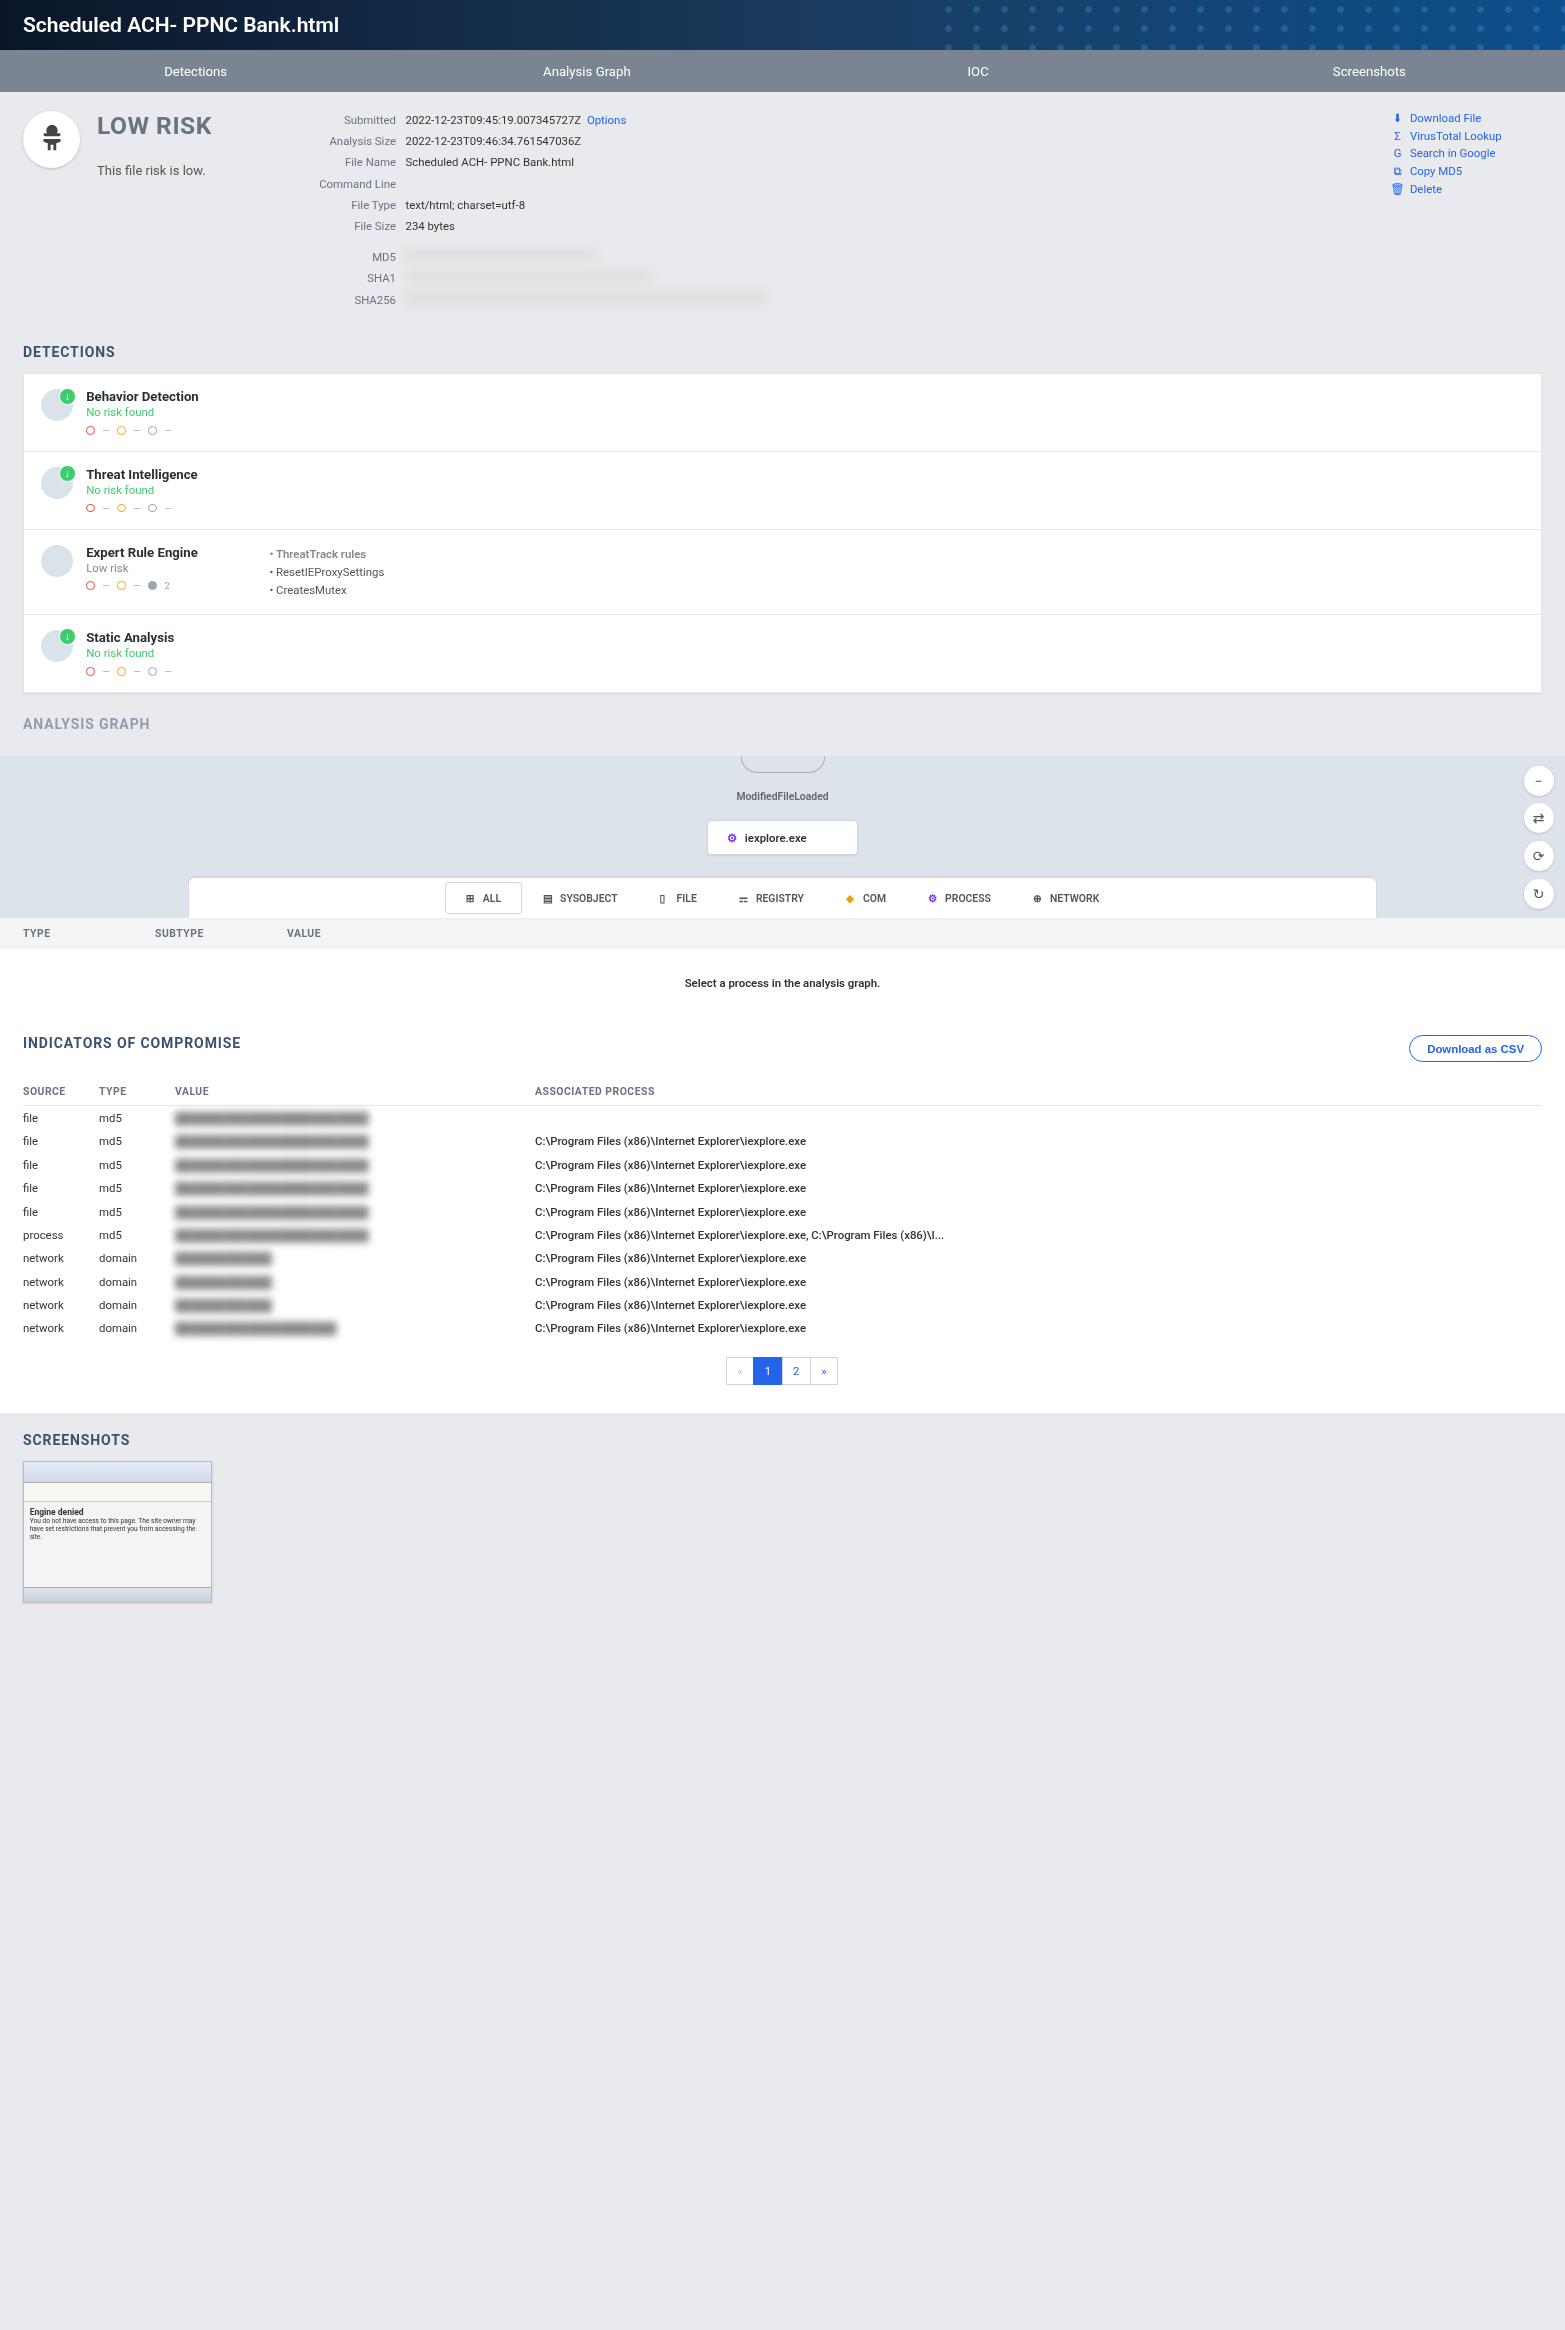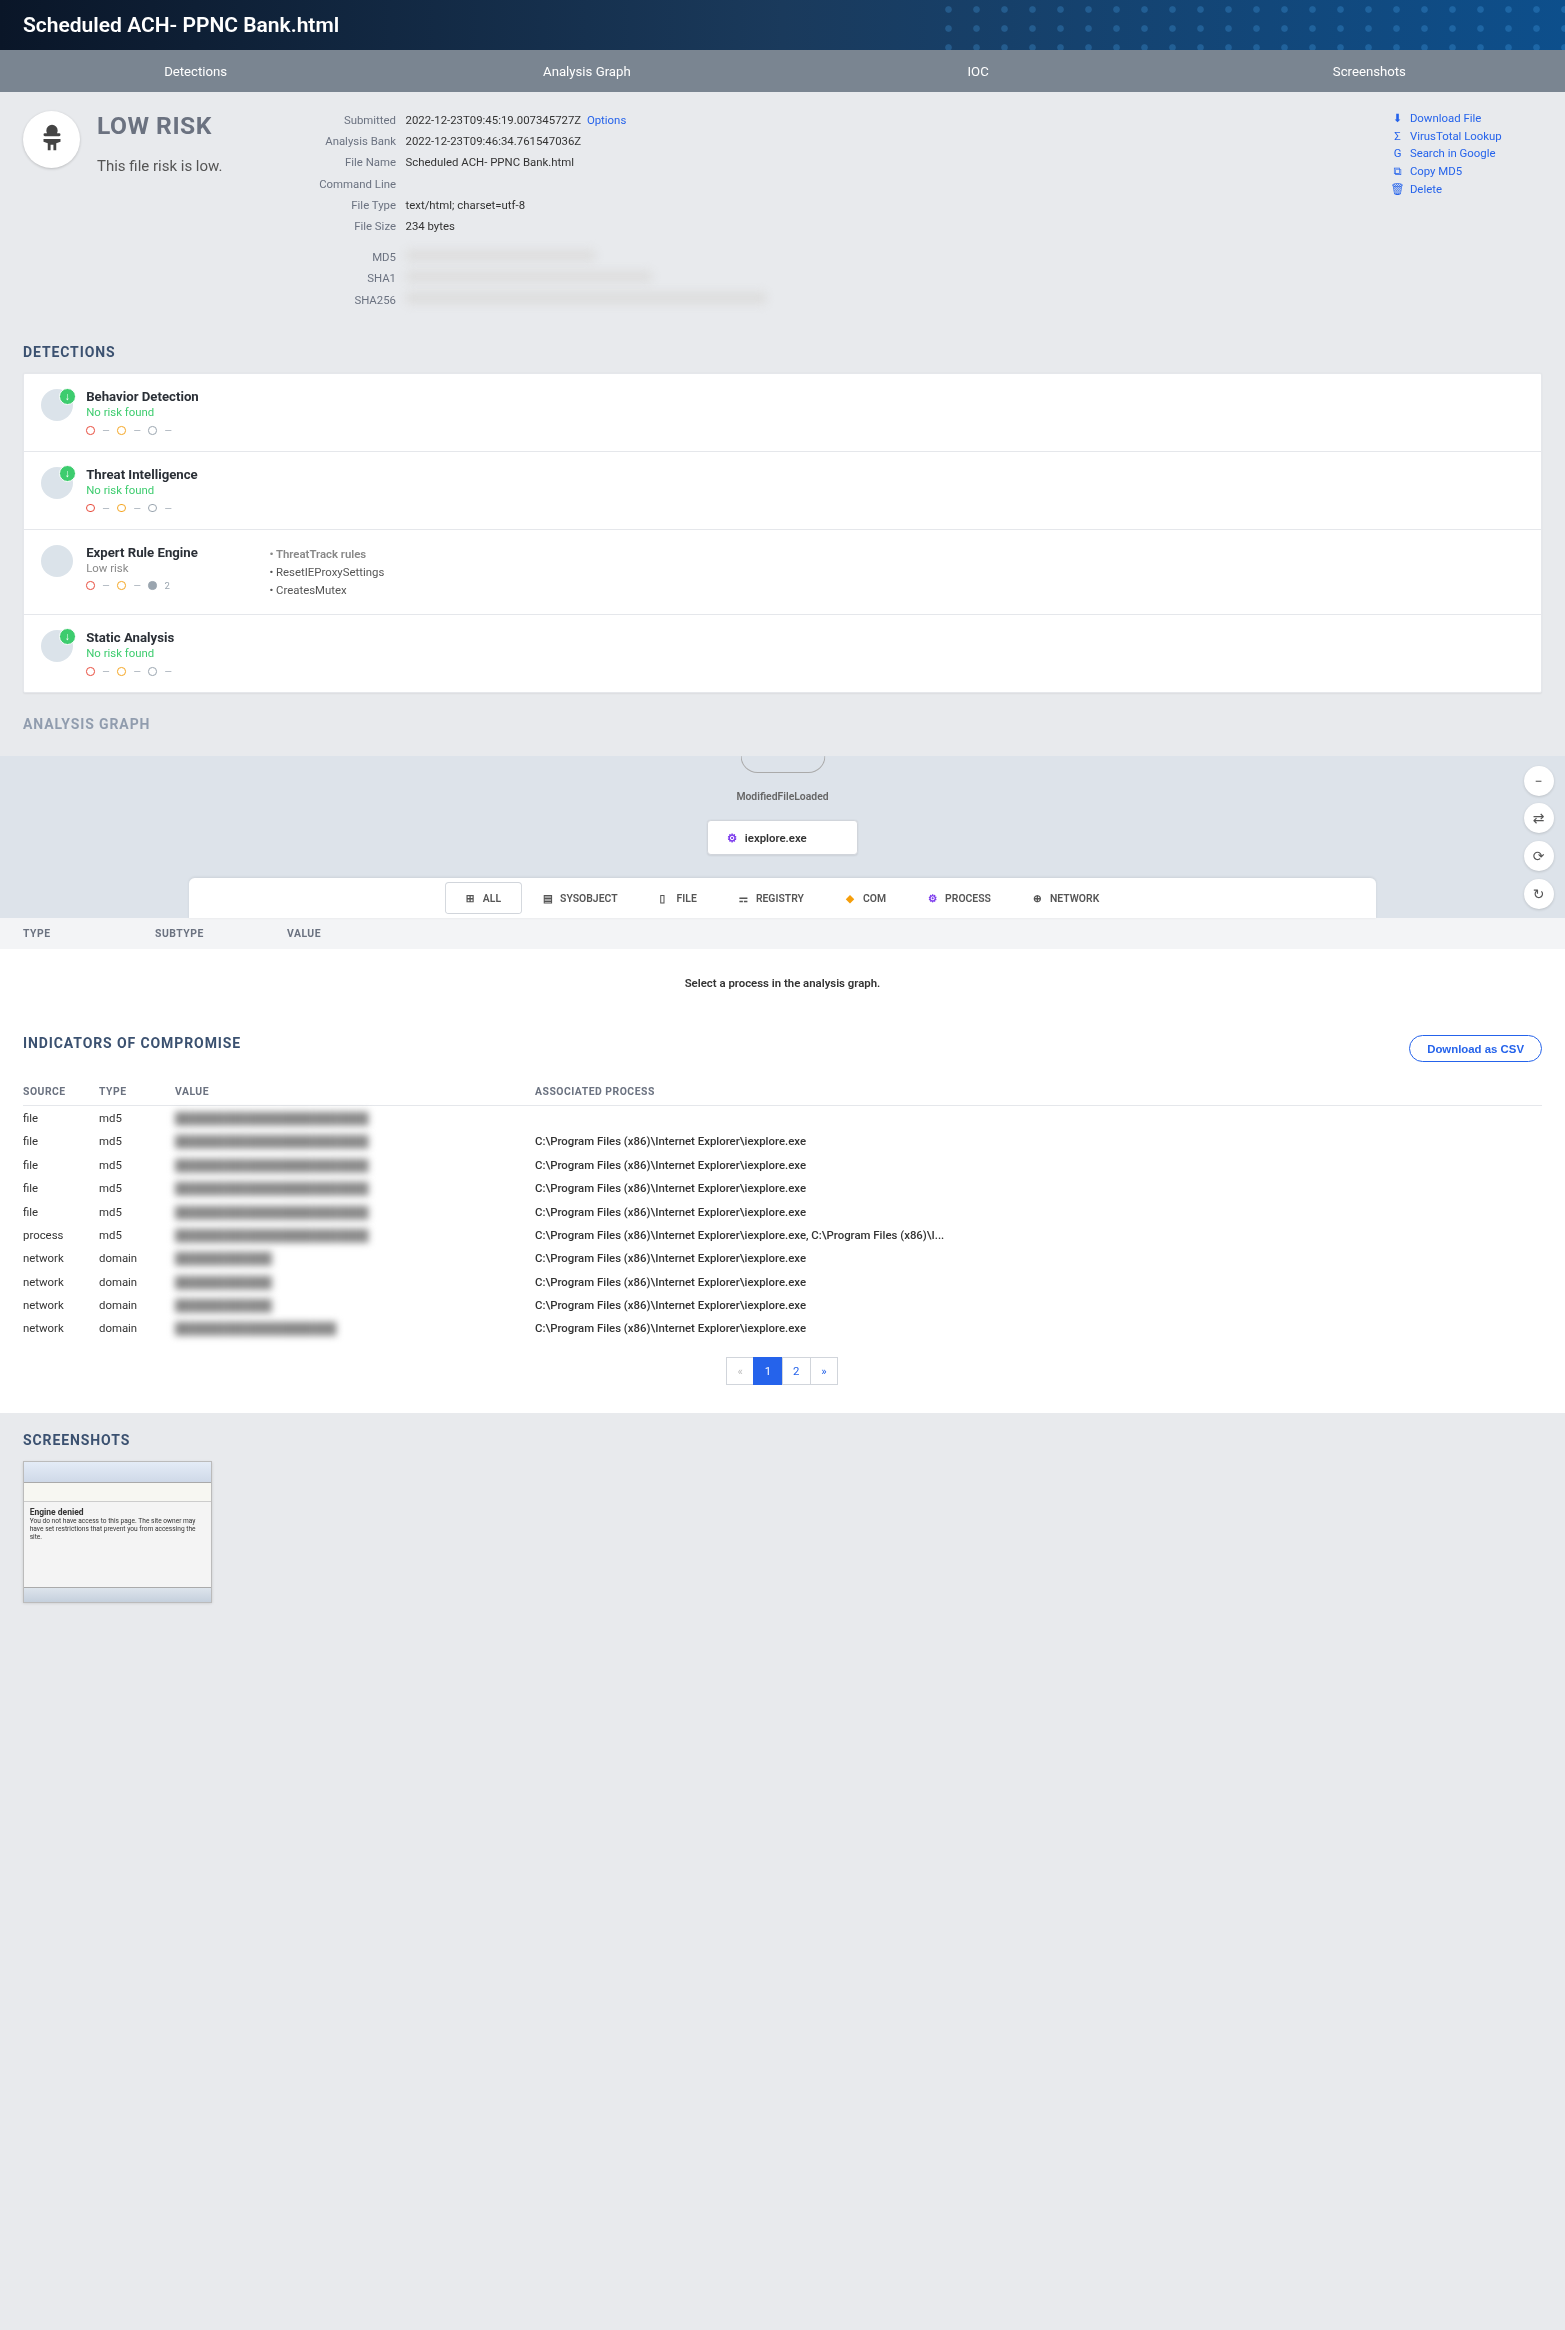--- a/index.html
+++ b/index.html
@@ -12,21 +12,21 @@
 .tabs { display: flex; background: #7a8591; }
 .tab { flex: 1; text-align: center; padding: 13.2px 0; color: #fff; font-size: 13.2px; cursor: pointer; }
 
 .main { background: #e8eaed; padding: 0; }
 .summary { display: flex; padding: 19px 23px 23px 23px; gap: 23px; background: #e8eaed; }
 
 .risk-col { display: flex; align-items: flex-start; gap: 17px; flex: 0 0 246px; }
 .risk-icon { width: 57px; height: 57px; border-radius: 50%; background: #fff; display: flex; align-items: center; justify-content: center; box-shadow: 0 0.9px 2.8px rgba(0,0,0,0.2); }
 .risk-icon svg { width: 34px; height: 34px; fill: #444; }
 .risk-title { font-size: 24.6px; font-weight: 700; color: #6b7280; letter-spacing: 0.5px; }
-.risk-sub { font-size: 15px; color: #555; margin-top: 17px; }
+.risk-sub { font-size: 13px; color: #555; margin-top: 23px; }
 
 .meta-col { flex: 1; display: flex; flex-direction: column; gap: 1.9px; }
 .meta-row { display: flex; font-size: 11.4px; line-height: 1.7; }
 .meta-label { flex: 0 0 104px; text-align: right; color: #6b7280; margin-right: 9.5px; }
 .meta-value { color: #333; }
 .meta-value a { color: #2563eb; text-decoration: none; margin-left: 5.7px; }
 .blurred { filter: blur(4.7px); user-select: none; color: #999; background: #ddd; border-radius: 1.9px; display: inline-block; min-width: 189px; height: 11.4px; }
 
 .actions-col { flex: 0 0 151px; display: flex; flex-direction: column; gap: 3.8px; font-size: 11.4px; }
 .action-link { color: #2563eb; text-decoration: none; display: flex; align-items: center; gap: 5.7px; cursor: pointer; }
@@ -127,21 +127,21 @@
         <div class="risk-title">LOW RISK</div>
         <div class="risk-sub">This file risk is low.</div>
       </div>
     </div>
     <div class="meta-col">
       <div class="meta-row">
           <div class="meta-label">Submitted</div>
           <div class="meta-value"><span>2022-12-23T09:45:19.007345727Z</span><a href="#">Options</a></div>
         </div>
       <div class="meta-row">
-          <div class="meta-label">Analysis Bank</div>
+          <div class="meta-label">Analysis Size</div>
           <div class="meta-value">2022-12-23T09:46:34.761547036Z</div>
         </div>
       <div class="meta-row">
           <div class="meta-label">File Name</div>
           <div class="meta-value">Scheduled ACH- PPNC Bank.html</div>
         </div>
       <div class="meta-row">
           <div class="meta-label">Command Line</div>
           <div class="meta-value"></div>
         </div>

